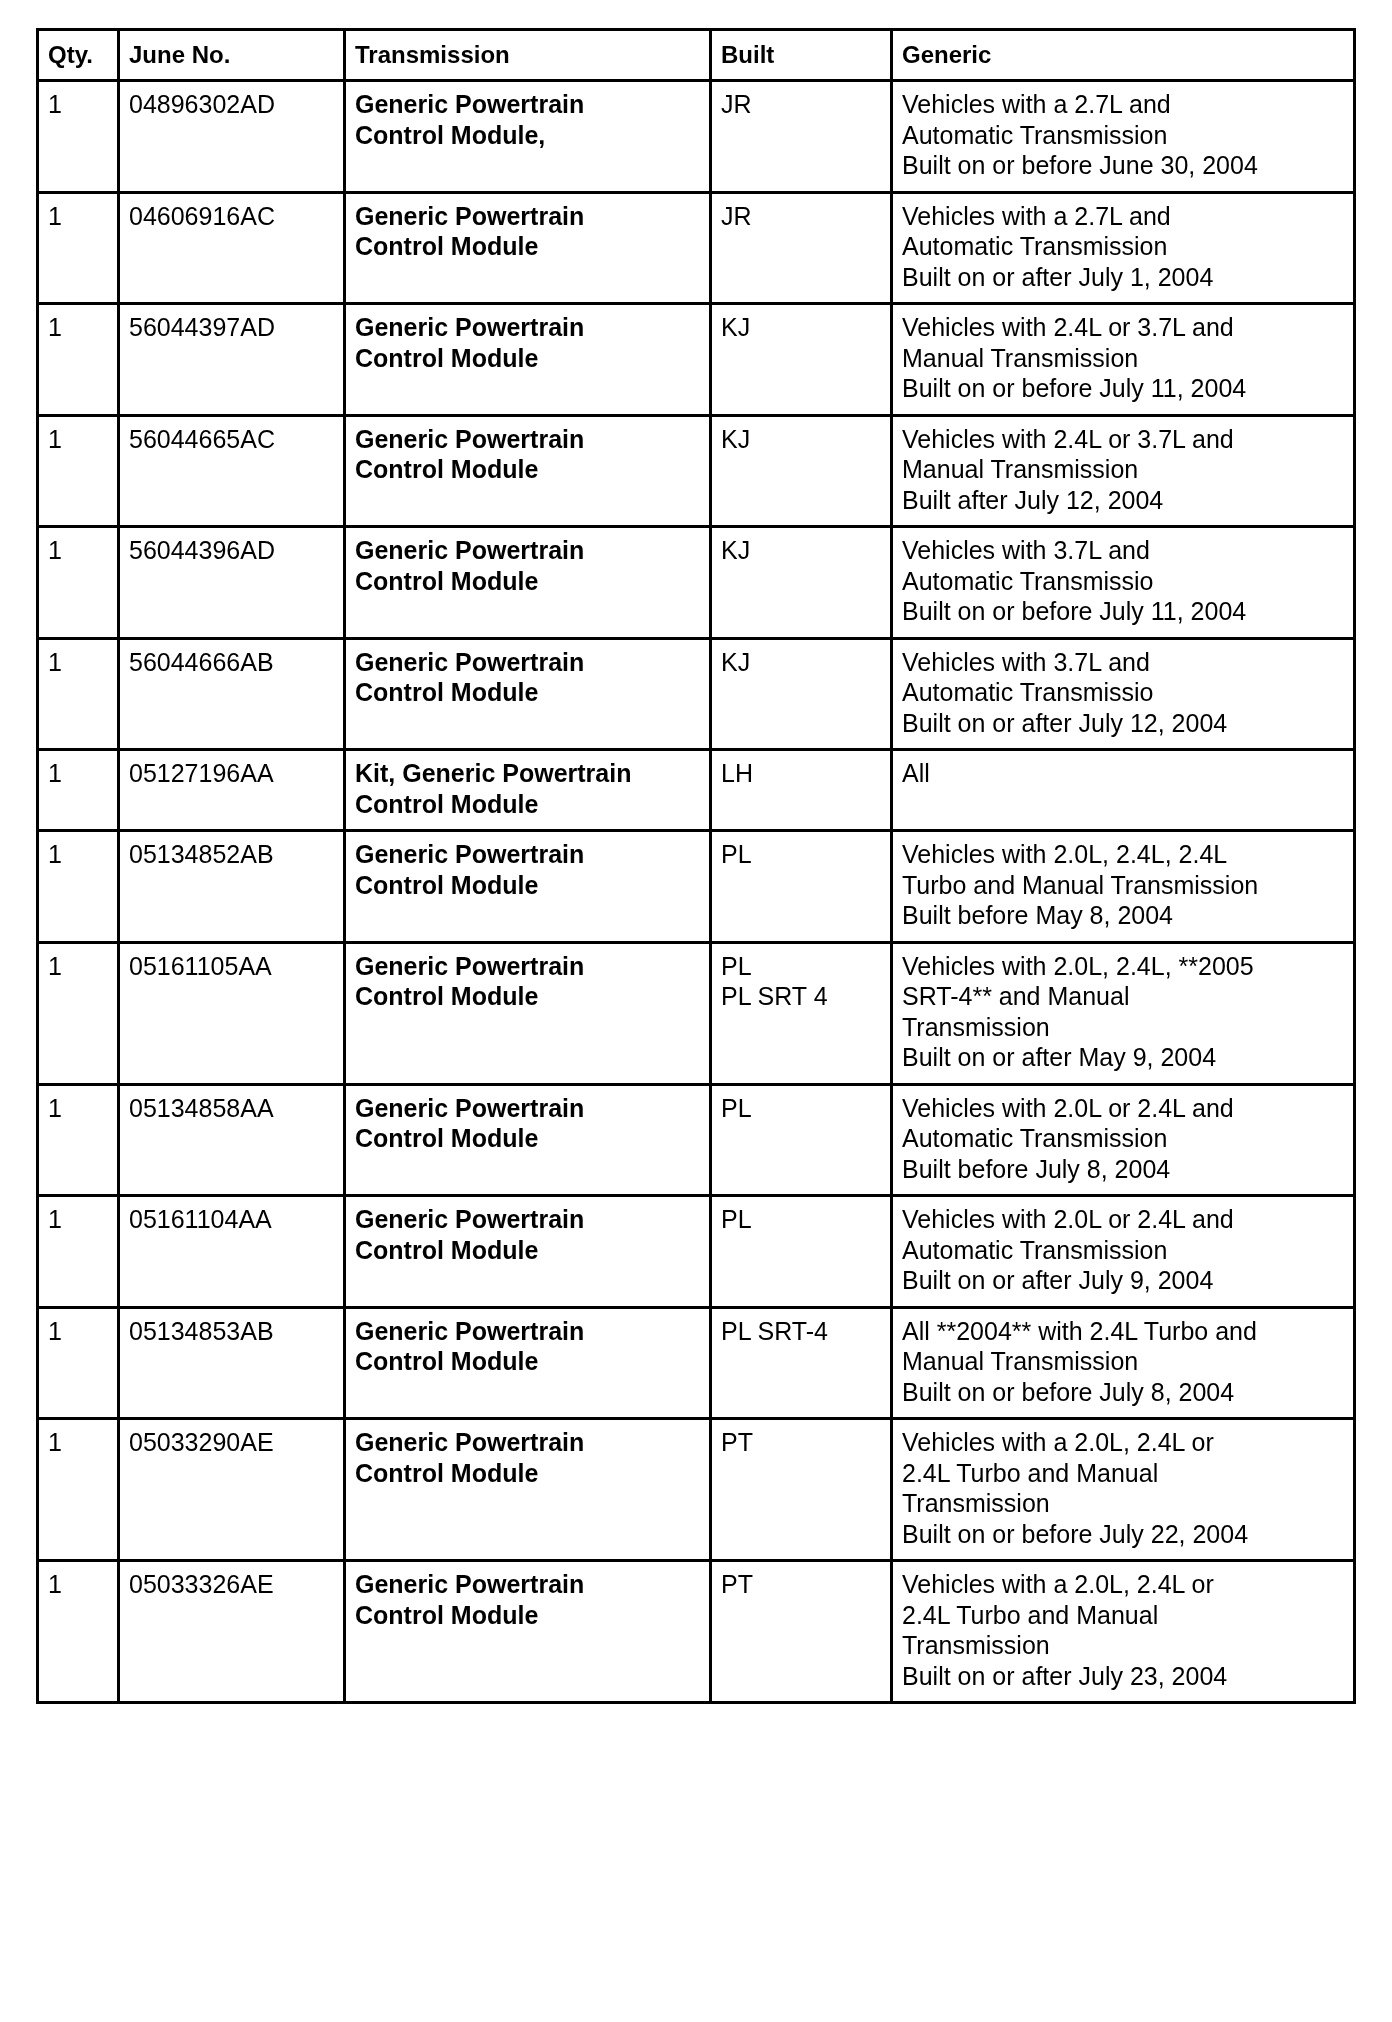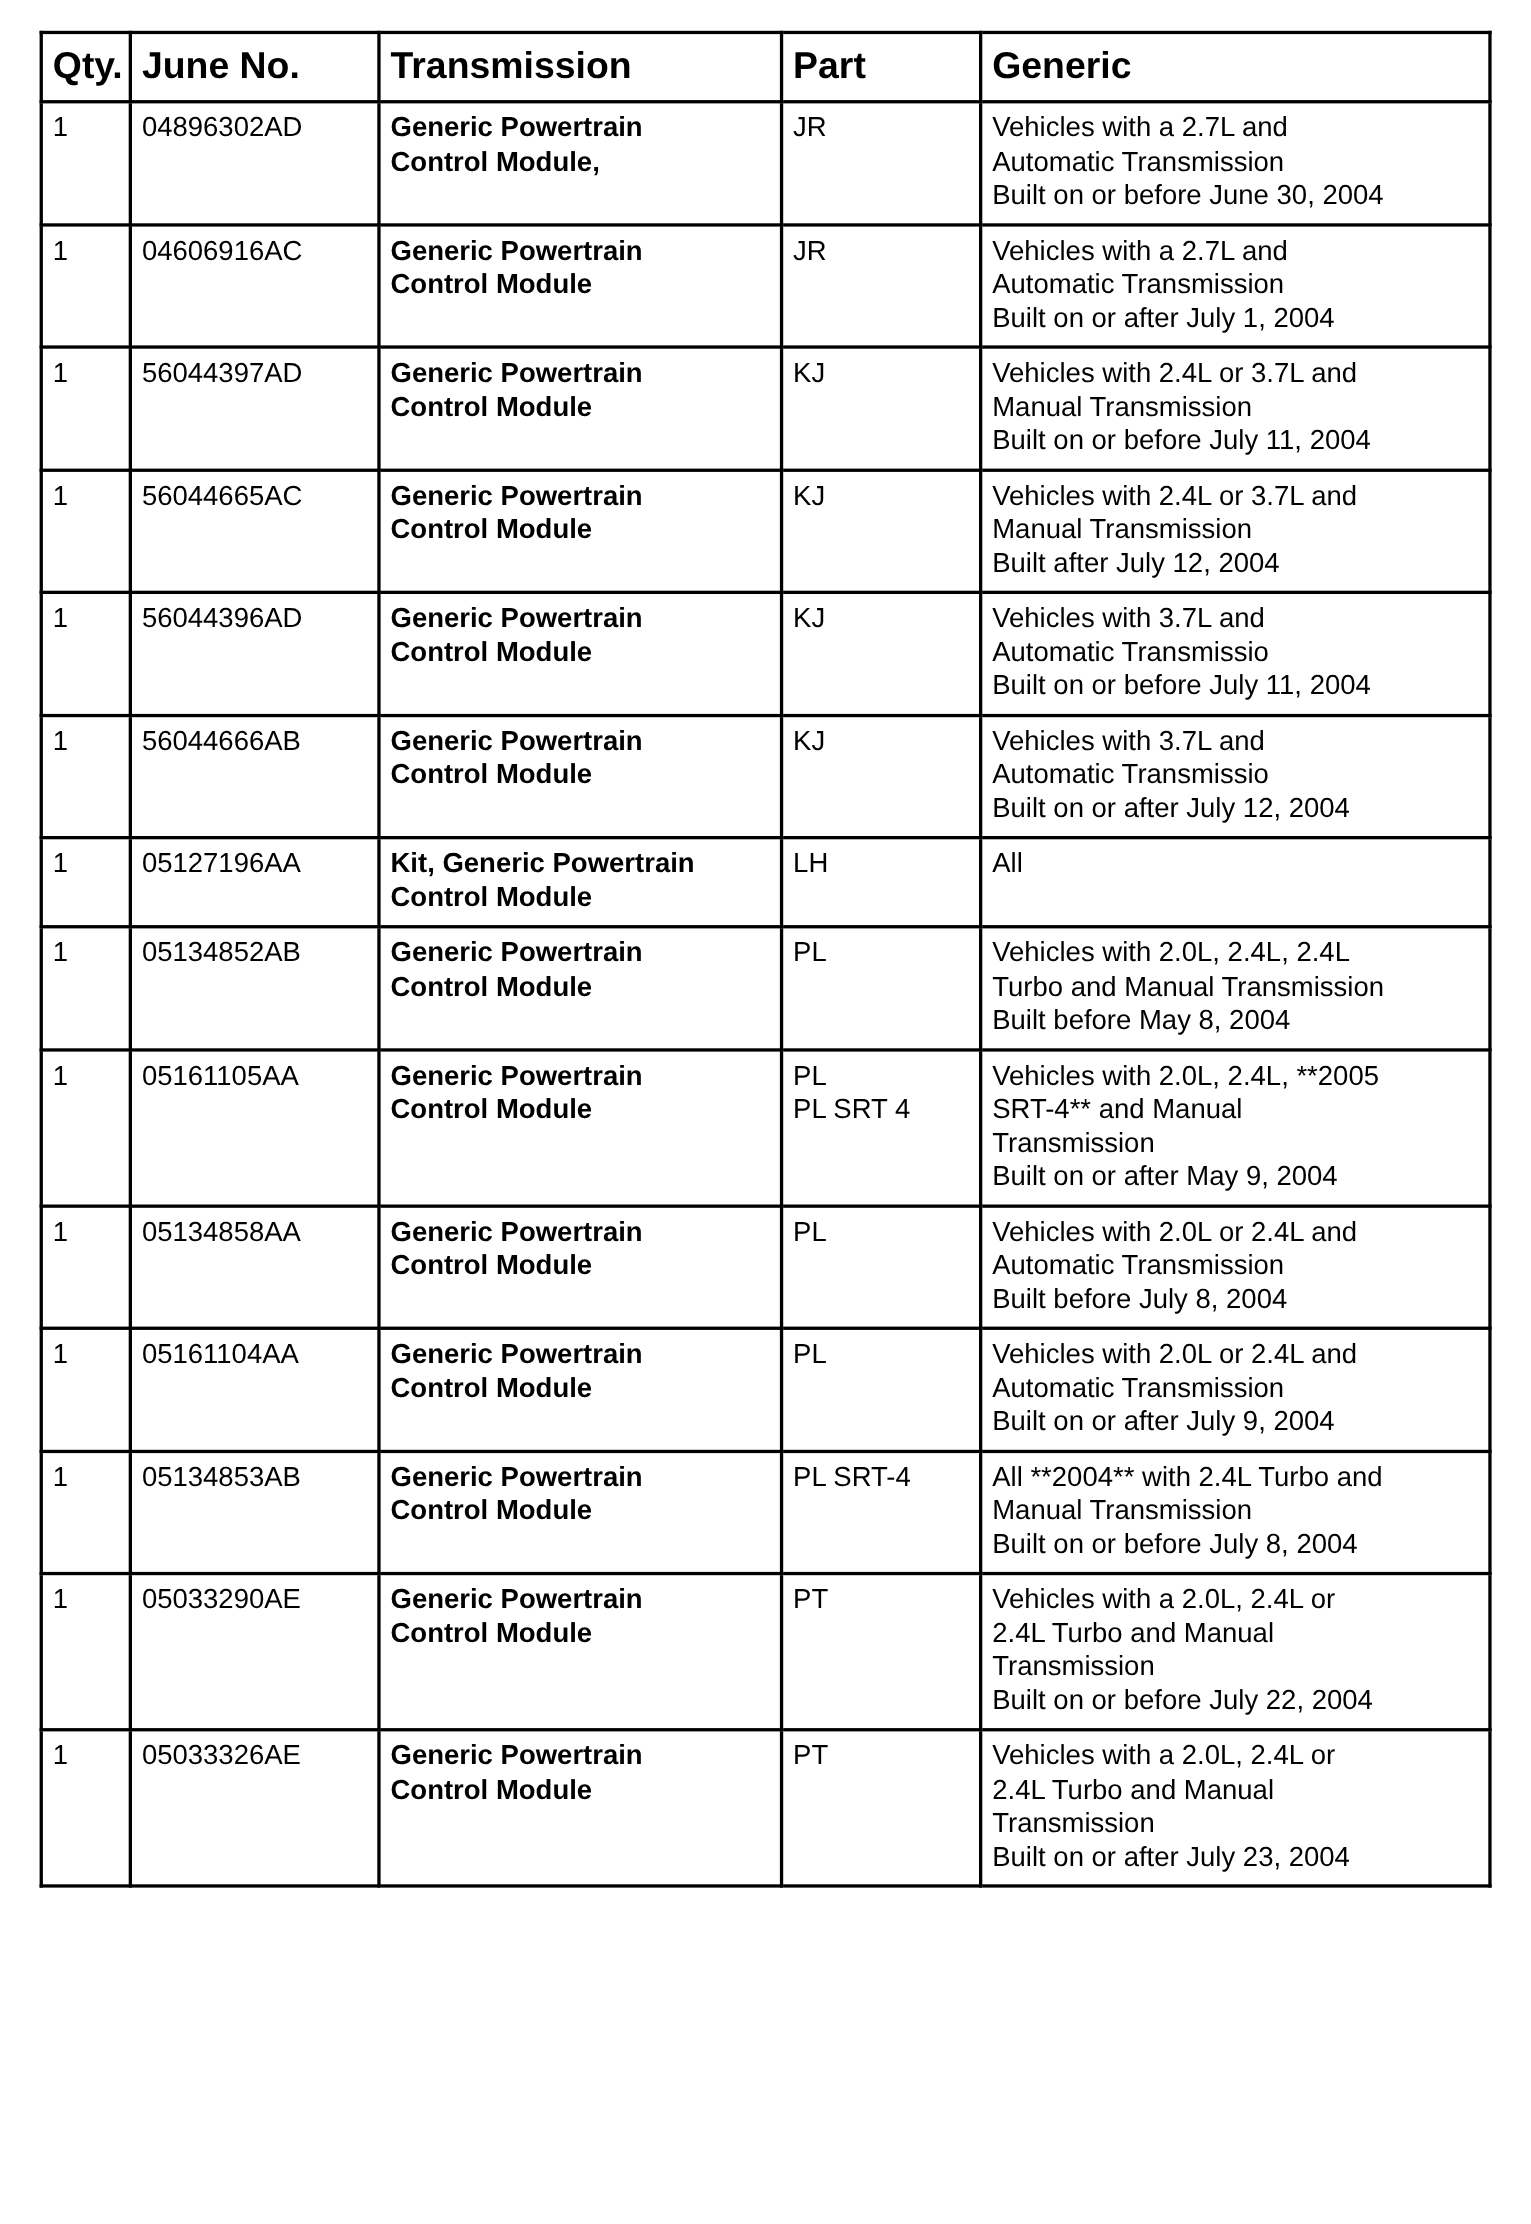--- a/index.html
+++ b/index.html
@@ -30,21 +30,21 @@
   table.parts-table td {
     border: 3px solid #000;
     vertical-align: top;
     padding: 7px 9px 10px 9px;
     font-size: 25px;
     line-height: 1.22;
     white-space: pre-line;
   }
   table.parts-table th {
     font-weight: bold;
-    font-size: 34px;
+    font-size: 24px;
     padding-top: 9px;
     padding-bottom: 10px;
     text-align: left;
   }
   td.qty, th.qty { width: 60px; }
   td.part, th.part { width: 205px; }
   td.desc, th.desc { width: 345px; font-weight: bold; }
   td.model, th.model { width: 160px; }
   td.remarks, th.remarks { width: auto; }
   tr.body-row td { height: 26px; }
@@ -52,21 +52,21 @@
 </head>
 <body>
 
 <div class="page">
   <table class="parts-table">
     <thead>
       <tr>
         <th class="qty">Qty.</th>
         <th class="part">June No.</th>
         <th class="desc">Transmission</th>
-        <th class="model">Part</th>
+        <th class="model">Built</th>
         <th class="remarks">Generic</th>
       </tr>
     </thead>
     <tbody>
       <tr class="body-row">
         <td class="qty">1</td>
         <td class="part">04896302AD</td>
         <td class="desc">Generic Powertrain
 Control Module,</td>
         <td class="model">JR</td>

